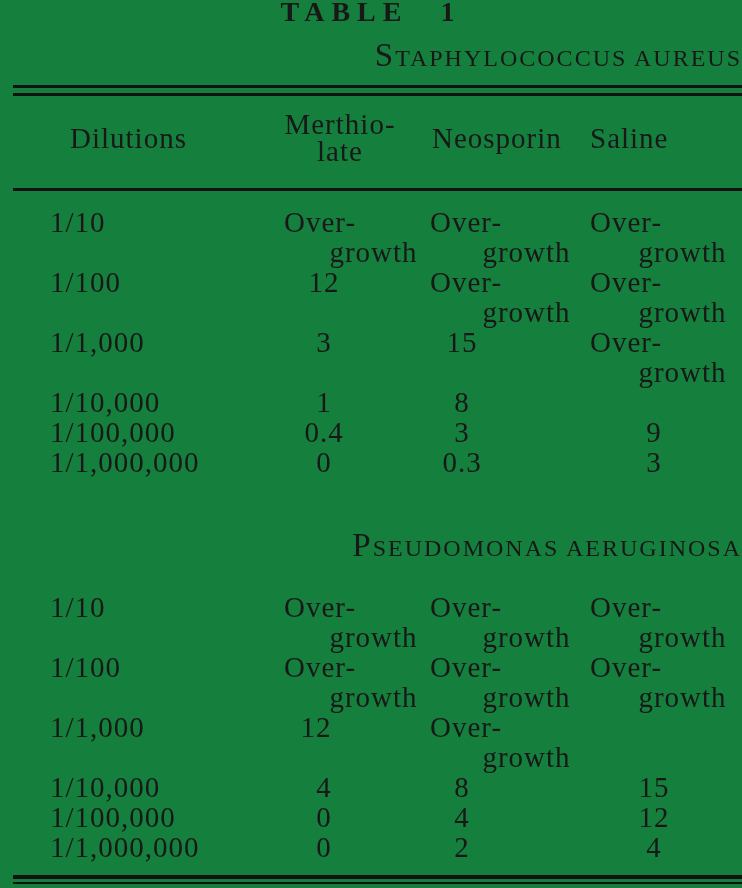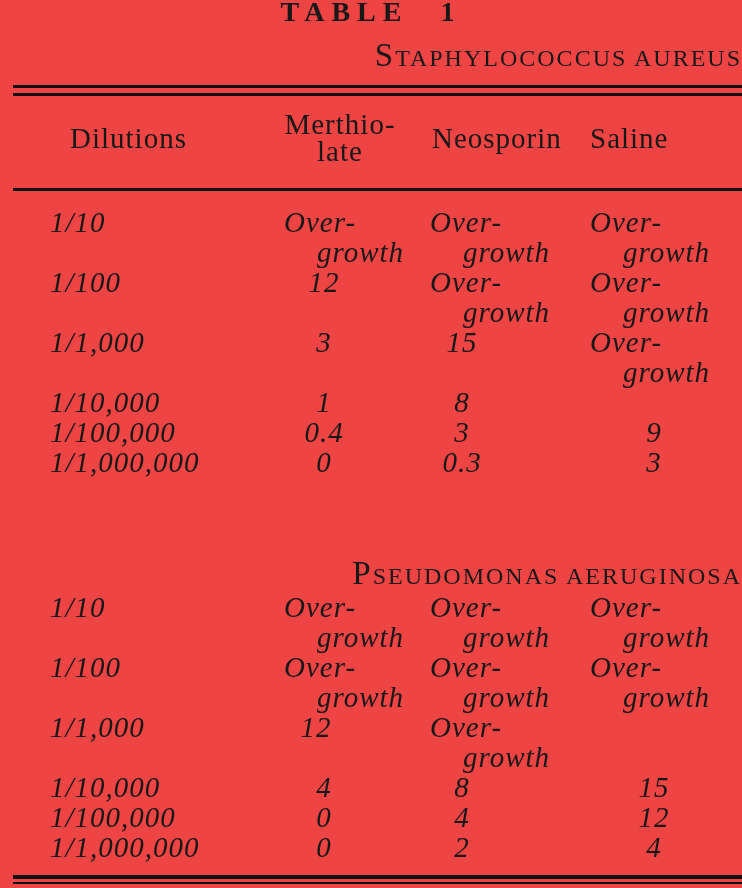--- a/index.html
+++ b/index.html
@@ -5,38 +5,38 @@
   * { margin:0; padding:0; box-sizing:border-box; }
   html,body { width:742px; height:888px; }
   body {
     background:#ffffff;
     font-family:"Liberation Serif", serif;
     color:#181818;
     -webkit-font-smoothing:antialiased;
   }
   .page {
     position:relative; width:742px; height:888px;
-    background:#ef4444; overflow:hidden;
+    background:#15803d; overflow:hidden;
   }
 
   
   .title {
     position:absolute; top:-4px; left:0; right:0;
     text-align:center;
     font-size:28px; line-height:32px;
     letter-spacing:7px; word-spacing:18px;
     font-weight:700;
   }
   .organism {
     position:absolute; left:0; right:0;
     text-align:right; line-height:34px;
     letter-spacing:2px; white-space:nowrap;
   }
   .organism-1 { top:38px; }
-  .organism-2 { top:556px; }
+  .organism-2 { top:528px; }
   .sc-big   { font-size:33px; }
   .sc-small { font-size:24px; }
 
   
   .rule { position:absolute; left:13px; width:729px; }
   .rule-double { top:85px;  height:11px; border-top:3px solid #121212; border-bottom:3px solid #121212; }
   .rule-single { top:188px; height:3px;  background:#121212; }
   .rule-bottom { top:875px; height:9px;  border-top:4px solid #121212; border-bottom:2px solid #121212; }
 
   
@@ -59,27 +59,27 @@
   .h-sal { padding-left:0; }
 
   
   .rows {
     position:absolute; left:0;
     font-size:29px; line-height:30px; letter-spacing:1px;
   }
   .rows-staph  { top:207px; }
   .rows-pseudo { top:592px; }
 
-  .cell { white-space:nowrap;font-style:italic; }
+  .cell { white-space:nowrap; }
   .num { width:84px; text-align:center; }
   .cell-neosporin   .num, .num.c2 { margin-left:-2px; }
   .cell-merthiolate .num, .num.c3 { margin-left:-10px; }
   .cell-saline      .num, .num.c4 { margin-left:22px; }
   .og-top { }
-  .og-bot { padding-left:33px; }
+  .og-bot { padding-left:33px;text-align:center; }
 </style>
 </head>
 <body>
 
 <div class="page">
 
   <div class="title">TABLE 1</div>
 
   <div class="organism organism-1"><span class="sc-big">S</span><span class="sc-small">TAPHYLOCOCCUS AUREUS</span></div>
 

